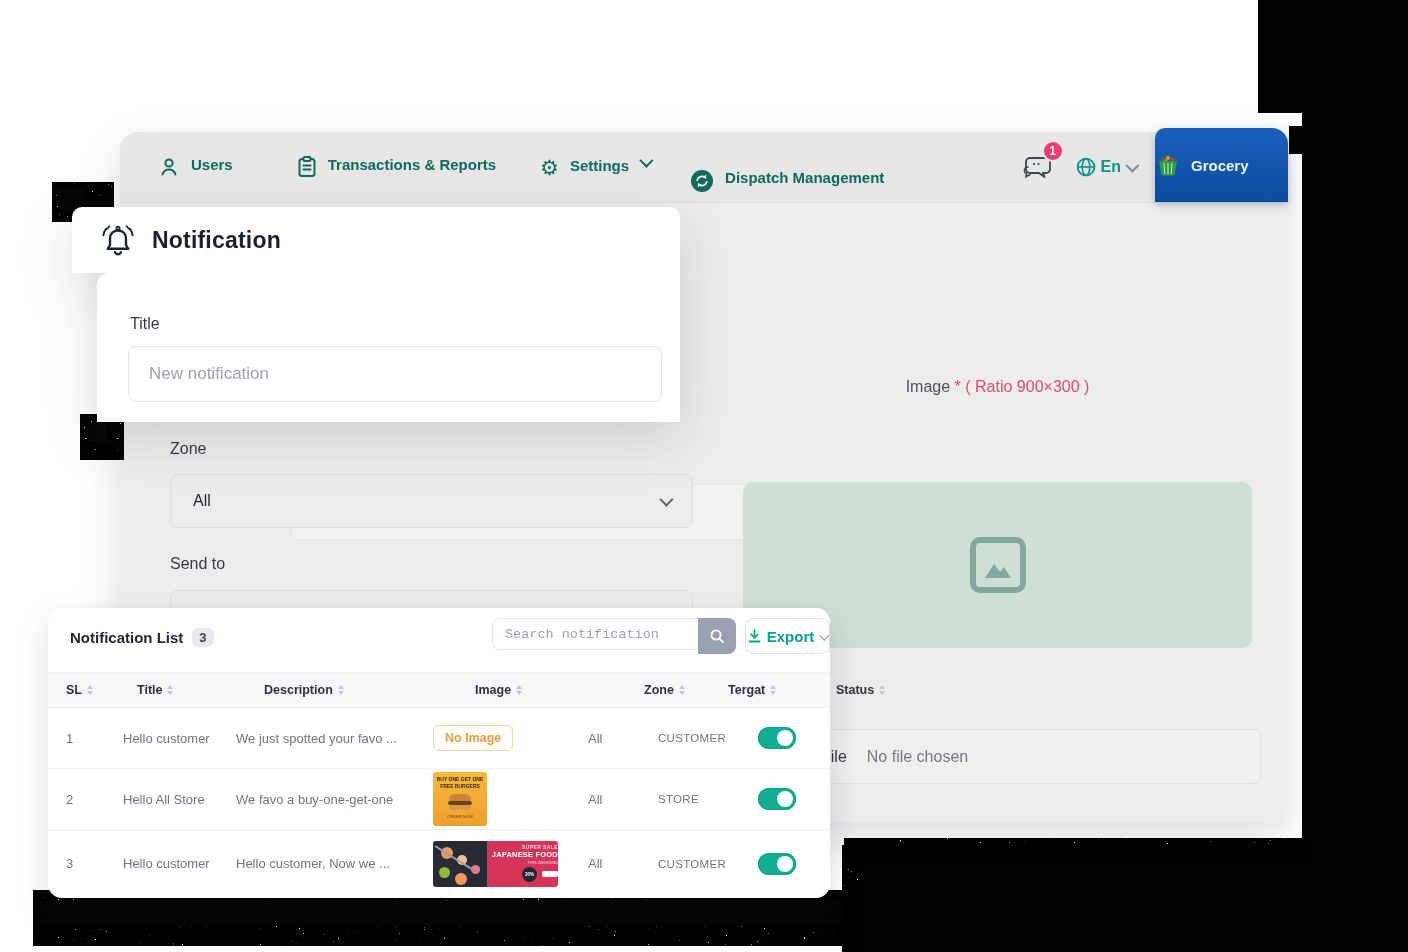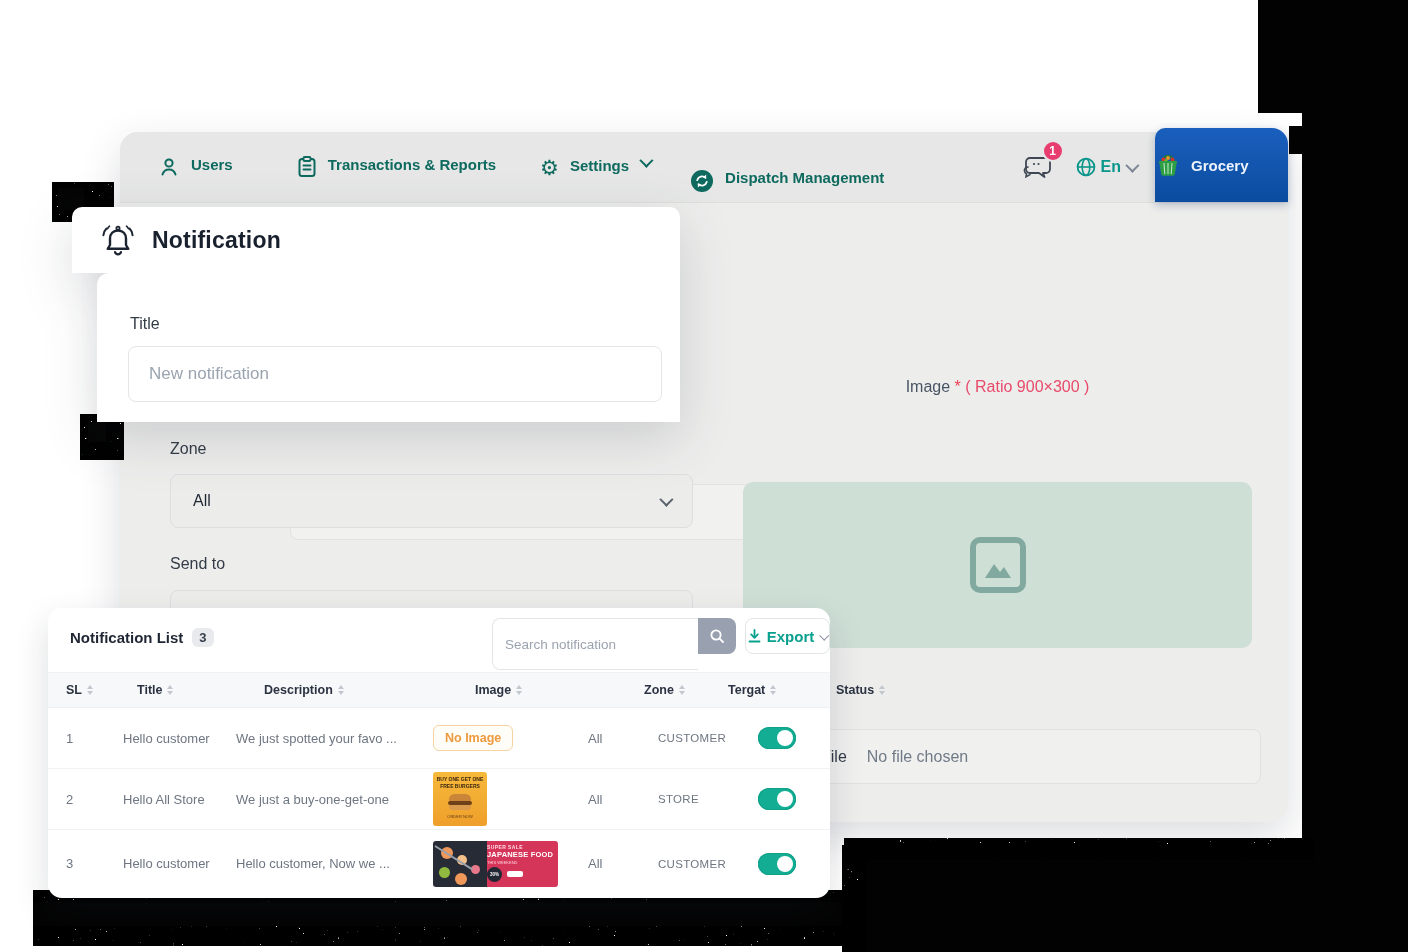--- a/index.html
+++ b/index.html
@@ -59,23 +59,23 @@
        border-radius:8px;background:#fff;font-size:17px;color:#29313d;padding:0 20px;outline:none;
        font-family:"Liberation Sans","DejaVu Sans",sans-serif;}
   .nb-input::placeholder{color:#9aa4b0;}
 
   
   .list-card{position:absolute;left:48px;top:608px;width:782px;height:290px;background:#fff;border-radius:14px;
        box-shadow:0 14px 34px rgba(30,35,50,.15);}
   .lc-title{position:absolute;left:22px;top:20px;font-size:15px;font-weight:700;color:#1f2633;display:flex;align-items:center;gap:9px;}
   .lc-count{background:#e8eaed;color:#39414e;font-weight:600;font-size:13px;border-radius:6px;padding:2px 7px;}
   .search-wrap{position:absolute;left:444px;top:10px;height:36px;display:flex;}
-  .search-input{width:206px;height:52px;box-sizing:border-box;border:1px solid #e3e6e9;border-right:none;
+  .search-input{width:206px;height:32px;box-sizing:border-box;border:1px solid #e3e6e9;border-right:none;
        border-radius:8px 0 0 8px;padding:0 12px;font-size:13.5px;color:#333;outline:none;
-       font-family:Liberation Sans, sans-serif;}
+       font-family:Liberation Mono, monospace;}
   .search-input::placeholder{color:#9aa3ae;}
   .search-btn{width:38px;height:36px;background:#99a1b0;border:none;border-radius:0 8px 8px 0;display:flex;
        align-items:center;justify-content:center;cursor:pointer;}
   .export-btn{position:absolute;left:697px;top:10px;width:85px;height:36px;box-sizing:border-box;background:#fff;
        border:1px solid #e2e5e8;border-radius:8px;display:flex;align-items:center;justify-content:center;gap:6px;
        color:#0aa08e;font-size:15px;font-weight:600;cursor:pointer;}
   .export-btn .chev{width:6px;height:6px;border-width:1.6px;border-color:#8b939f;transform:rotate(45deg) translateY(-1px);}
 
   .tgrid{display:grid;grid-template-columns:57px 113px 197px 155px 70px 94px 1fr;align-items:center;
        padding-left:18px;box-sizing:border-box;}
@@ -101,21 +101,21 @@
   .tb-t{font-size:5px;font-weight:800;color:#3a2410;margin-top:4px;text-align:center;line-height:1.35;white-space:pre-line;}
   .burger-art{margin-top:4px;width:26px;height:17px;position:relative;}
   .burger-art .bun{position:absolute;left:2px;top:0;width:22px;height:7px;background:#c98639;border-radius:7px 7px 2px 2px;}
   .burger-art .pat{position:absolute;left:1px;top:7px;width:24px;height:4px;background:#6f4119;border-radius:2px;}
   .burger-art .bot{position:absolute;left:2px;top:11px;width:22px;height:5px;background:#d99a4c;border-radius:2px 2px 5px 5px;}
   .tb-b{font-size:4px;color:#5c3a16;margin-top:3px;}
 
   .thumb-jp{width:125px;height:46px;border-radius:3px;overflow:hidden;display:flex;cursor:pointer;}
   .jp-left{width:54px;height:100%;background:#262b36;position:relative;}
   .jp-left .sushi{position:absolute;border-radius:50%;}
-  .jp-right{flex:1;background:#d6355a;color:#fff;display:flex;flex-direction:column;align-items:flex-start;padding-top:3px;}
+  .jp-right{flex:1;background:#d6355a;color:#fff;display:flex;flex-direction:column;align-items:flex-end;padding-top:3px;}
   .jp-tag{font-size:5px;font-weight:700;color:#ffd9e1;letter-spacing:.4px;}
   .jp-title{font-size:7.5px;font-weight:800;letter-spacing:.2px;}
   .jp-sub{font-size:4px;color:#ffd0da;margin-top:1px;}
   .jp-row{display:flex;align-items:center;gap:5px;margin-top:2px;}
   .jp-disc{width:15px;height:15px;border-radius:50%;background:#232733;display:flex;align-items:center;justify-content:center;
        font-size:4.5px;font-weight:800;}
   .jp-btn{width:16px;height:6px;background:#fff;border-radius:2px;}
 
   
   .blk{position:absolute;background:#020202;}
@@ -367,21 +367,21 @@
           <div class="cell-target">CUSTOMER</div>
           <div>
             <div class="toggle">
               <div class="knob"></div>
             </div>
           </div>
         </div>
         <div class="trow tgrid" style="height: 61px;">
           <div>2</div>
           <div>Hello All Store</div>
-          <div>We just a buy-one-get-one</div>
+          <div>We favo a buy-one-get-one</div>
           <div>
             <div class="thumb-burger">
               <div class="tb-t">BUY ONE GET ONE
 FREE BURGERS</div>
               <div class="burger-art">
                 <div class="bun"></div>
                 <div class="pat"></div>
                 <div class="bot"></div>
               </div>
               <div class="tb-b">ORDER NOW</div>

